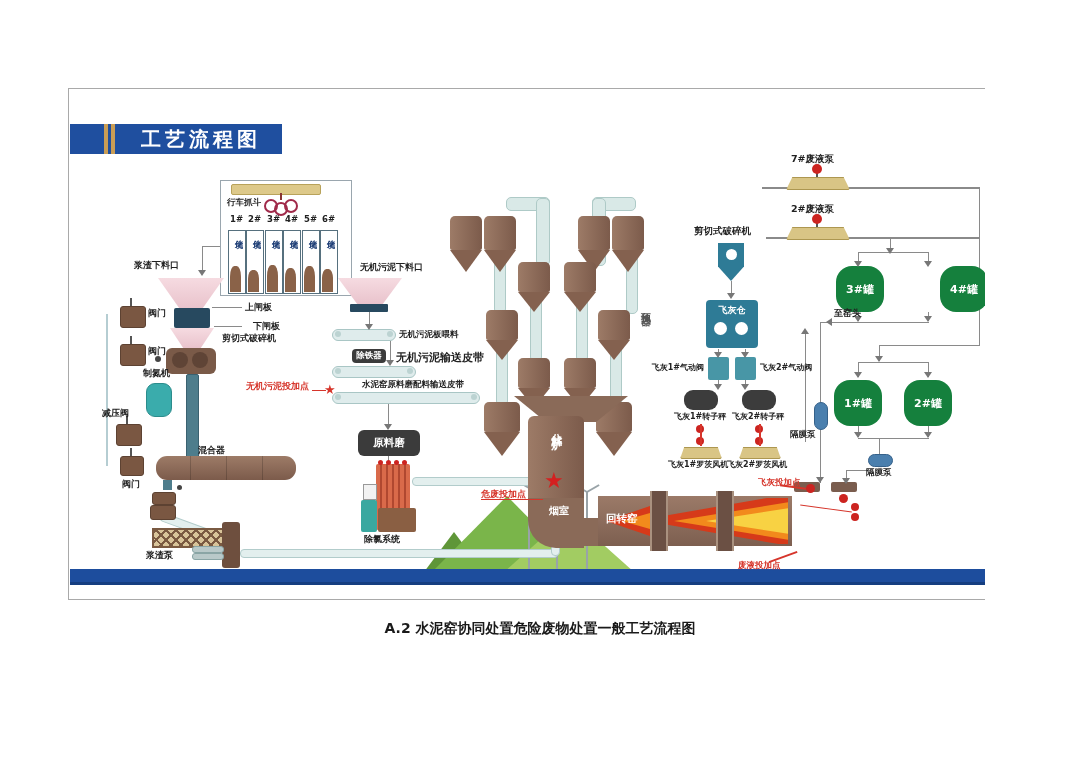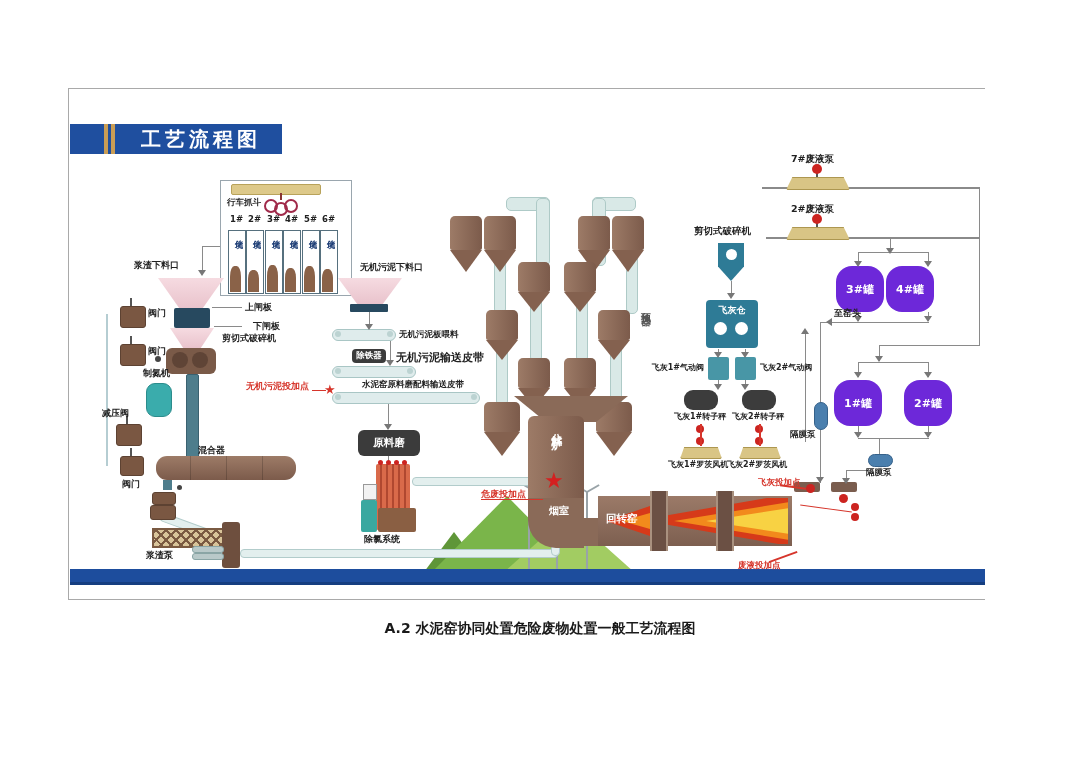--- a/index.html
+++ b/index.html
@@ -8,21 +8,21 @@
   .abs{position:absolute;}
   .lbl{position:absolute;font-size:9px;font-weight:600;color:#222;white-space:nowrap;line-height:1.15;z-index:9;}
   .red{color:#d6352b;}
   .line{position:absolute;background:#8a8a8a;z-index:4;}
   .redline{position:absolute;background:#d6352b;z-index:9;}
   .pipe{position:absolute;background:#e3efee;border:1px solid #b2cccb;border-radius:4px;z-index:2;}
   .belt{position:absolute;background:#dfecec;border:1px solid #a9c6c5;border-radius:6px;z-index:3;}
   .belt:before,.belt:after{content:"";position:absolute;top:1px;width:6px;height:6px;border-radius:50%;background:#bcd3d2;}
   .belt:before{left:2px;} .belt:after{right:2px;}
   .badge{position:absolute;background:#3b3b3b;color:#fff;border-radius:6px;display:flex;align-items:center;justify-content:center;font-weight:700;z-index:5;}
-  .tank{position:absolute;background:#6d28d9;color:#fff;border-radius:16px;display:flex;align-items:center;justify-content:center;font-weight:700;font-size:11px;z-index:5;}
+  .tank{position:absolute;background:#15803d;color:#fff;border-radius:16px;display:flex;align-items:center;justify-content:center;font-weight:700;font-size:11px;z-index:5;}
   .valvebox{position:absolute;background:#7a5742;border-radius:3px;border:1px solid #5d4232;z-index:5;}
   .stem{position:absolute;background:#555;z-index:5;}
   .arr{position:absolute;width:0;height:0;border-style:solid;z-index:6;}
   .arr.d{border-width:6px 4px 0 4px;border-color:#777 transparent transparent transparent;}
   .arr.u{border-width:0 4px 6px 4px;border-color:transparent transparent #777 transparent;}
   .arr.l{border-width:4px 6px 4px 0;border-color:transparent #777 transparent transparent;}
   .cyc{position:absolute;background:linear-gradient(90deg,#9d7b67,#7c5b4b);border-radius:5px 5px 2px 2px;z-index:3;}
   .cone{position:absolute;width:0;height:0;border-style:solid;border-color:#84614f transparent transparent transparent;z-index:3;}
   .duct{position:absolute;background:#d9e9e7;border:1px solid #aecac7;border-radius:5px;z-index:2;}
   .dotred{position:absolute;background:#cc2420;border-radius:50%;z-index:7;}
@@ -321,21 +321,21 @@
   <div class="arr u" style="left:801px;top:328px;"></div>
 
   <div class="line" style="left:890px;top:238px;width: 1px;height:12px;"></div>
   <div class="arr d" style="left:886px;top:248px;"></div>
   <div class="line" style="left:858px;top:252px;width:71px;height:1px;"></div>
   <div class="line" style="left:858px;top:253px;width:1px;height:11px;"></div>
   <div class="line" style="left:928px;top:253px;width:1px;height:11px;"></div>
   <div class="arr d" style="left:854px;top:261px;"></div>
   <div class="arr d" style="left:924px;top:261px;"></div>
   <div class="tank" style="left:836px;top:266px;width:48px;height:46px;">3#罐</div>
-  <div class="tank" style="left:886px;top:266px;width:48px;height:46px;">4#罐</div>
+  <div class="tank" style="left:940px;top:266px;width:48px;height:46px;">4#罐</div>
   <div class="line" style="left:858px;top:312px;width:1px;height:9px;"></div>
   <div class="line" style="left:928px;top:312px;width:1px;height:9px;"></div>
   <div class="arr d" style="left:854px;top:316px;"></div>
   <div class="arr d" style="left:924px;top:316px;"></div>
   <div class="line" style="left:820px;top:322px;width:109px;height:1px;"></div>
   <div class="arr l" style="left:826px;top:318px;"></div>
   <div class="lbl" style="left:834px;top:308px;">至窑头</div>
   <div class="line" style="left:820px;top:323px;width:1px;height:160px;"></div>
   <div class="arr d" style="left:816px;top:477px;"></div>
   <div class="capsule" style="left:814px;top:402px;width:12px;height:26px;"></div>

